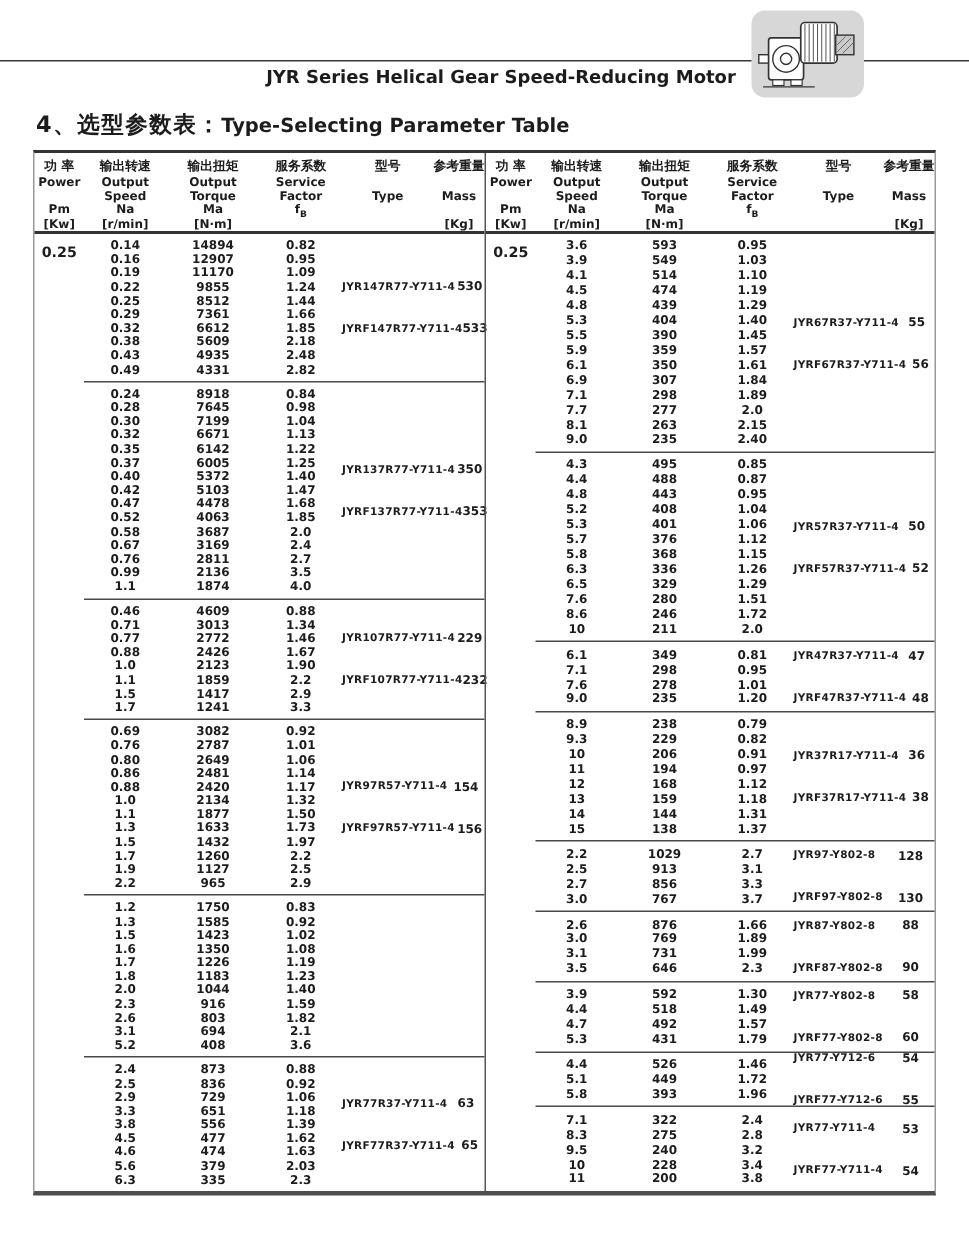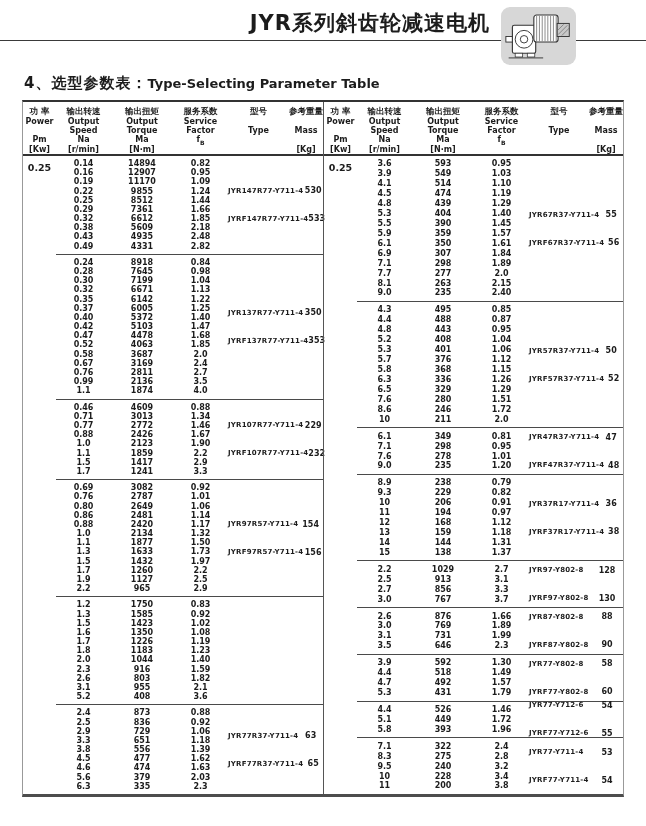--- a/index.html
+++ b/index.html
@@ -56,22 +56,22 @@
   .tm { flex:1; display:flex; flex-direction:column; justify-content:center; gap:19px; min-width:0; }
   .tm-line { display:flex; align-items:center; }
   .tm-type { flex:1; font-size:7px; font-weight:bold; white-space:nowrap; letter-spacing:.2px; }
   .tm-mass { width:32px; text-align:center; font-size:8px; font-weight:bold; }
 </style>
 </head>
 <body>
 
 <div class="page">
 
-  <div class="title-cn">JYR系列斜齿轮减速电机</div>
   <div class="header-rule"></div>
+  <div class="title-en">JYR Series Helical Gear Speed-Reducing Motor</div>
 
   <div class="motor-icon-box">
     <svg width="69" height="54" viewBox="0 0 74 57">
       <rect x="2" y="29" width="8" height="6" fill="#fff" stroke="#333" stroke-width="1"></rect>
       <rect x="9" y="17" width="25" height="30" rx="2" fill="#fff" stroke="#333" stroke-width="1.2"></rect>
       <circle cx="21.5" cy="32" r="9.5" fill="none" stroke="#333" stroke-width="1"></circle>
       <circle cx="21.5" cy="32" r="4" fill="#fff" stroke="#333" stroke-width="1"></circle>
       <rect x="32" y="6" width="26" height="29" rx="3" fill="#fff" stroke="#333" stroke-width="1.2"></rect>
       <path d="M35 7v27 M38 7v27 M41 7v27 M44 7v27 M47 7v27 M50 7v27 M53 7v27 M56 7v27" stroke="#333" stroke-width="0.6" fill="none"></path>
       <rect x="57" y="15" width="13" height="14" fill="#c9c9c9" stroke="#333" stroke-width="1"></rect>
@@ -458,21 +458,21 @@
                   <div class="cell torque">916</div>
                   <div class="cell factor">1.59</div>
                 </div>
                 <div class="row">
                   <div class="cell speed">2.6</div>
                   <div class="cell torque">803</div>
                   <div class="cell factor">1.82</div>
                 </div>
                 <div class="row">
                   <div class="cell speed">3.1</div>
-                  <div class="cell torque">955</div>
+                  <div class="cell torque">694</div>
                   <div class="cell factor">2.1</div>
                 </div>
                 <div class="row">
                   <div class="cell speed">5.2</div>
                   <div class="cell torque">408</div>
                   <div class="cell factor">3.6</div>
                 </div>
               </div>
             </div>
             <div class="block" style="flex: 9 1 0px;">

